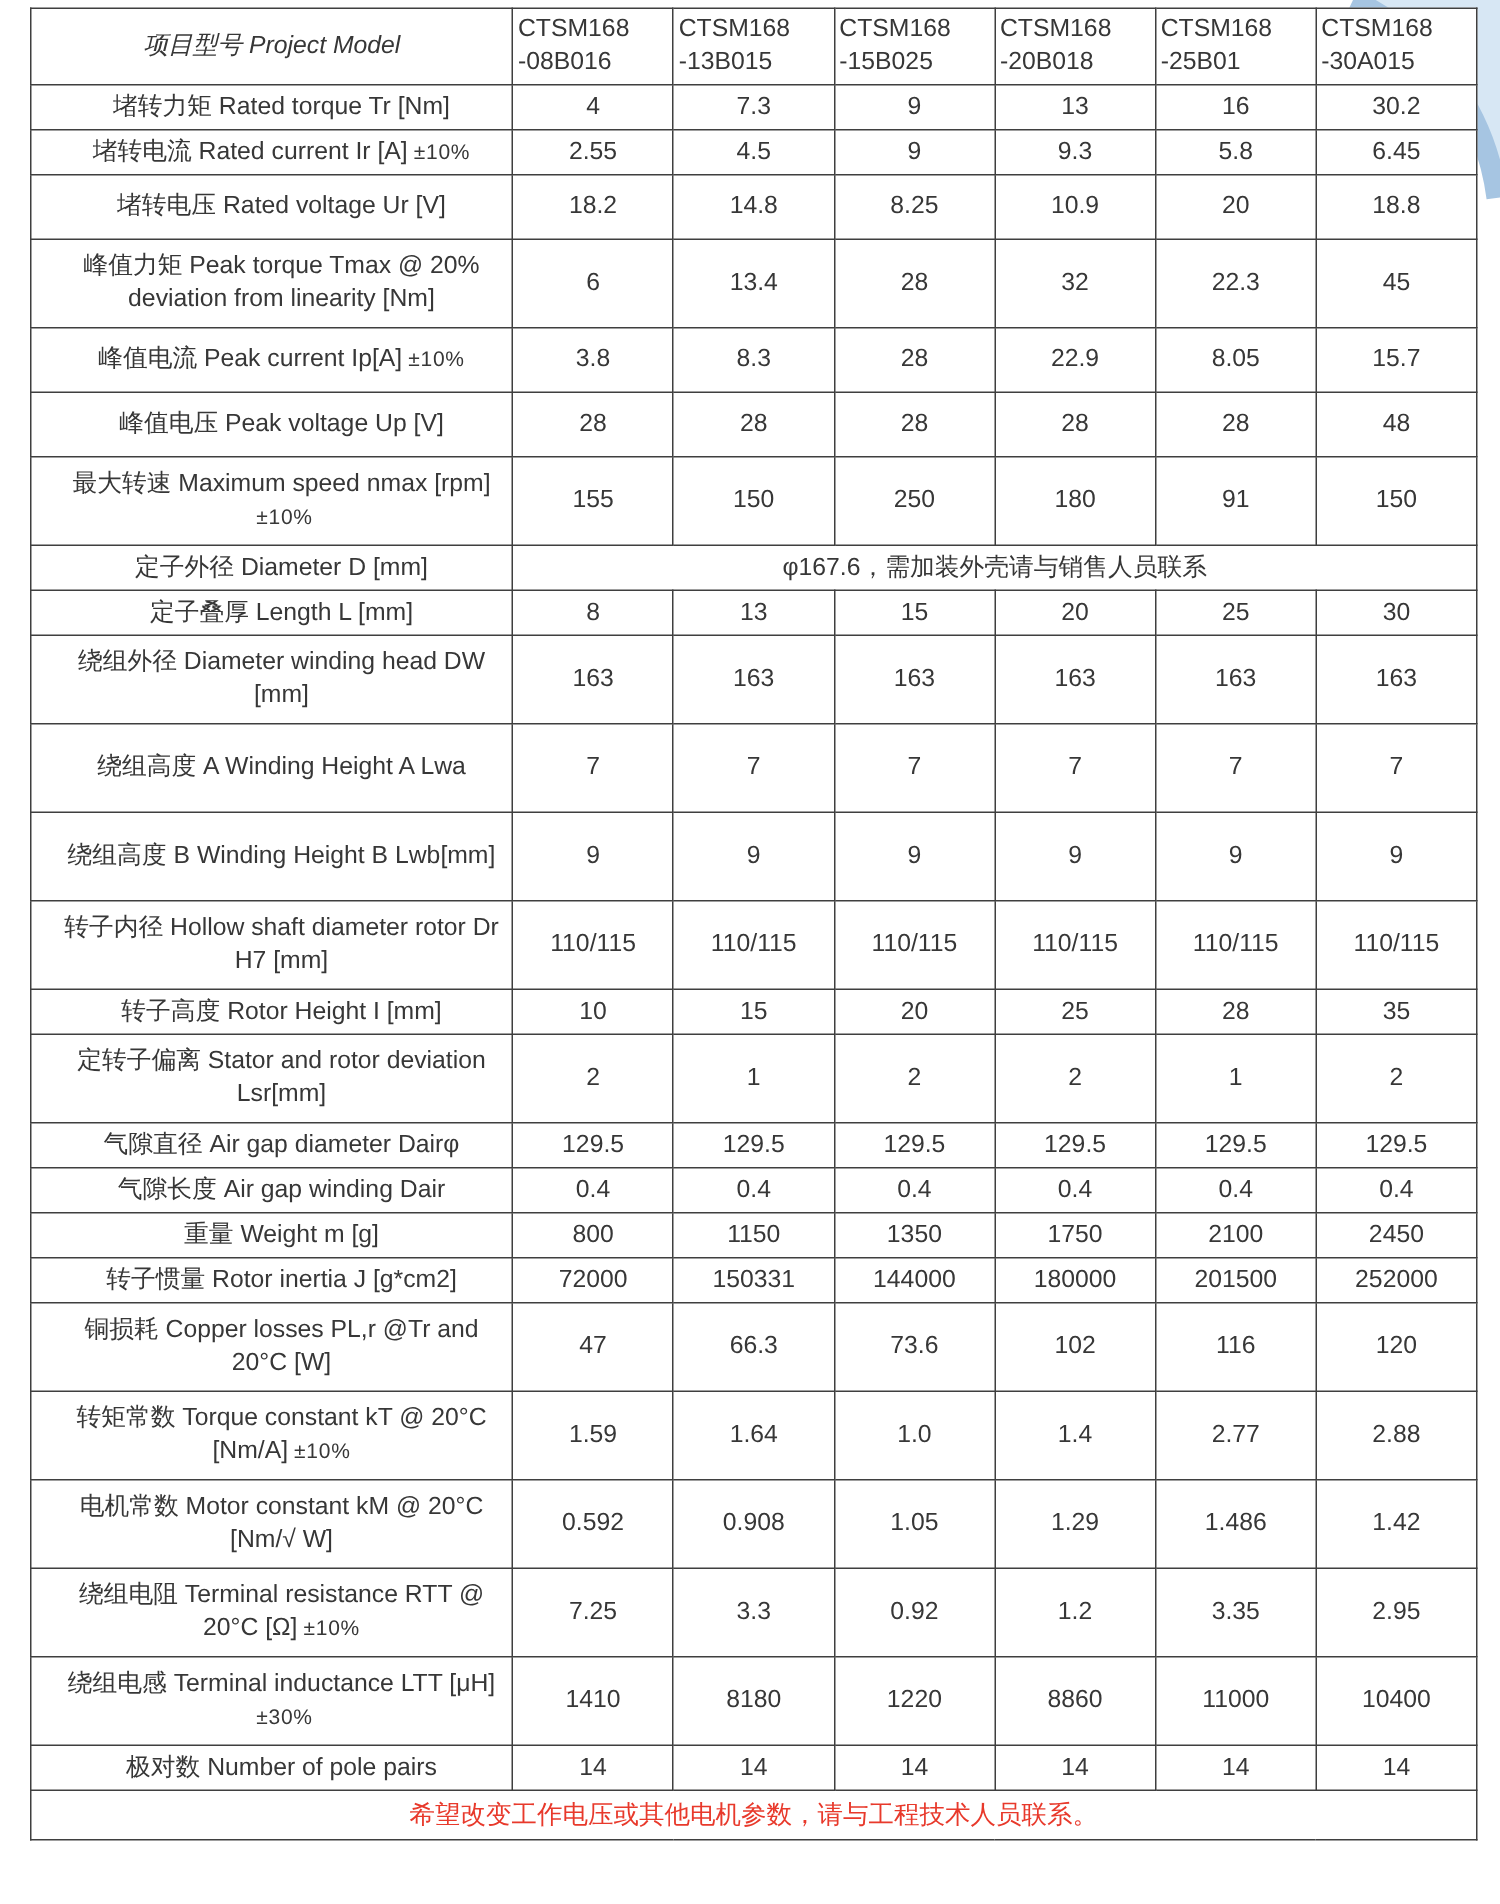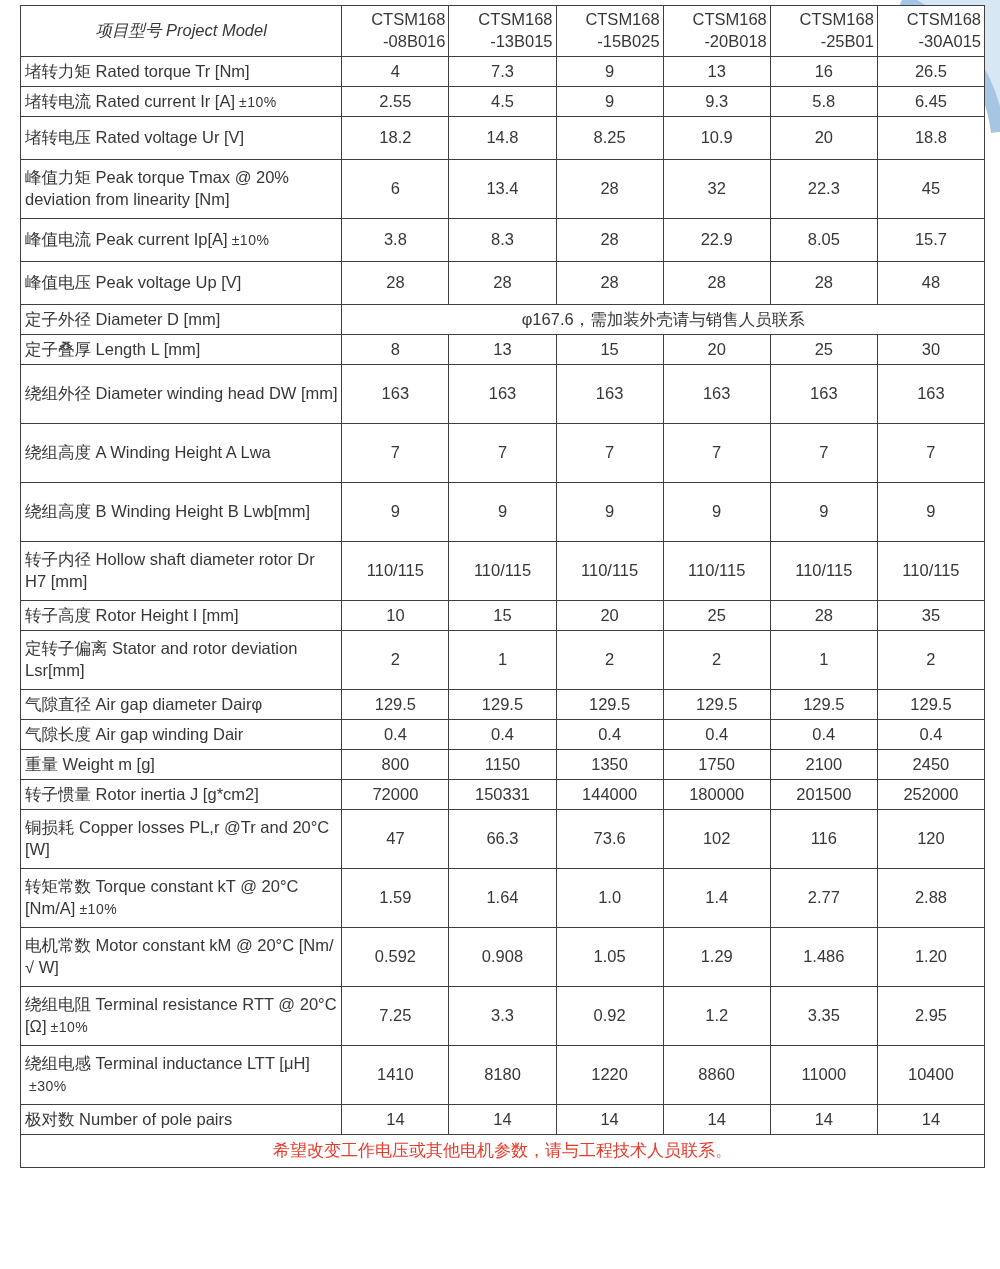--- a/index.html
+++ b/index.html
@@ -44,27 +44,27 @@
     vertical-align: middle;
     padding: 1px 3px;
     overflow: hidden;
   }
   .spec-table thead th {
     height: 48px;
     font-weight: normal;
   }
   th.head-label { text-align: center; font-style: italic; }
   th.model {
-    text-align: right;
+    text-align: left;
     white-space: pre-line;
   }
 
   td.label-cell {
-    text-align: left;
-    padding-left: 4px;
+    text-align: center;
+    padding-left: 15px;
     padding-right: 2px;
   }
   td.val-cell, td.merged-cell {
     text-align: center;
   }
 
   tr.r-s td { height: 27px; }
   tr.r-m td { height: 40px; }
   tr.r-l td { height: 56px; }
 
@@ -119,21 +119,21 @@
       </tr>
     </thead>
     <tbody>
         <tr class="r-s">
           <td class="label-cell"><span>堵转力矩 Rated torque Tr  [Nm]</span></td>
           <td class="val-cell">4</td>
           <td class="val-cell">7.3</td>
           <td class="val-cell">9</td>
           <td class="val-cell">13</td>
           <td class="val-cell">16</td>
-          <td class="val-cell">26.5</td>
+          <td class="val-cell">30.2</td>
         </tr>
         <tr class="r-s">
           <td class="label-cell"><span>堵转电流 Rated current Ir [A]</span><span class="tol-note">±10%</span></td>
           <td class="val-cell">2.55</td>
           <td class="val-cell">4.5</td>
           <td class="val-cell">9</td>
           <td class="val-cell">9.3</td>
           <td class="val-cell">5.8</td>
           <td class="val-cell">6.45</td>
         </tr>
@@ -166,20 +166,29 @@
         </tr>
         <tr class="r-m">
           <td class="label-cell"><span>峰值电压 Peak voltage Up [V]</span></td>
           <td class="val-cell">28</td>
           <td class="val-cell">28</td>
           <td class="val-cell">28</td>
           <td class="val-cell">28</td>
           <td class="val-cell">28</td>
           <td class="val-cell">48</td>
         </tr>
+        <tr class="r-l">
+          <td class="label-cell"><span>最大转速  Maximum speed nmax [rpm]</span><span class="tol-note">±10%</span></td>
+          <td class="val-cell">155</td>
+          <td class="val-cell">150</td>
+          <td class="val-cell">250</td>
+          <td class="val-cell">180</td>
+          <td class="val-cell">91</td>
+          <td class="val-cell">150</td>
+        </tr>
         <tr class="r-s">
           <td class="label-cell"><span>定子外径 Diameter D [mm]</span></td>
           <td class="merged-cell" colspan="6">φ167.6，需加装外壳请与销售人员联系</td>
         </tr>
         <tr class="r-s">
           <td class="label-cell"><span>定子叠厚 Length L [mm]</span></td>
           <td class="val-cell">8</td>
           <td class="val-cell">13</td>
           <td class="val-cell">15</td>
           <td class="val-cell">20</td>
@@ -294,21 +303,21 @@
           <td class="val-cell">2.77</td>
           <td class="val-cell">2.88</td>
         </tr>
         <tr class="r-l">
           <td class="label-cell"><span>电机常数 Motor constant kM @ 20°C [Nm/√ W]</span></td>
           <td class="val-cell">0.592</td>
           <td class="val-cell">0.908</td>
           <td class="val-cell">1.05</td>
           <td class="val-cell">1.29</td>
           <td class="val-cell">1.486</td>
-          <td class="val-cell">1.20</td>
+          <td class="val-cell">1.42</td>
         </tr>
         <tr class="r-l">
           <td class="label-cell"><span>绕组电阻 Terminal resistance RTT @ 20°C [Ω]</span><span class="tol-note">±10%</span></td>
           <td class="val-cell">7.25</td>
           <td class="val-cell">3.3</td>
           <td class="val-cell">0.92</td>
           <td class="val-cell">1.2</td>
           <td class="val-cell">3.35</td>
           <td class="val-cell">2.95</td>
         </tr>

